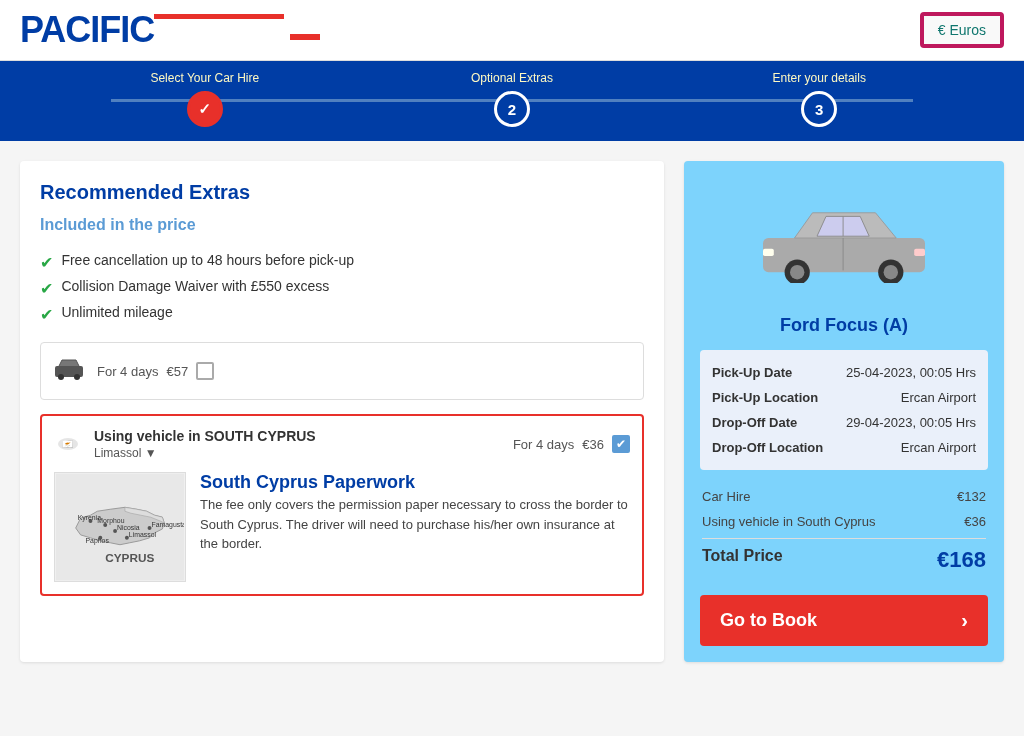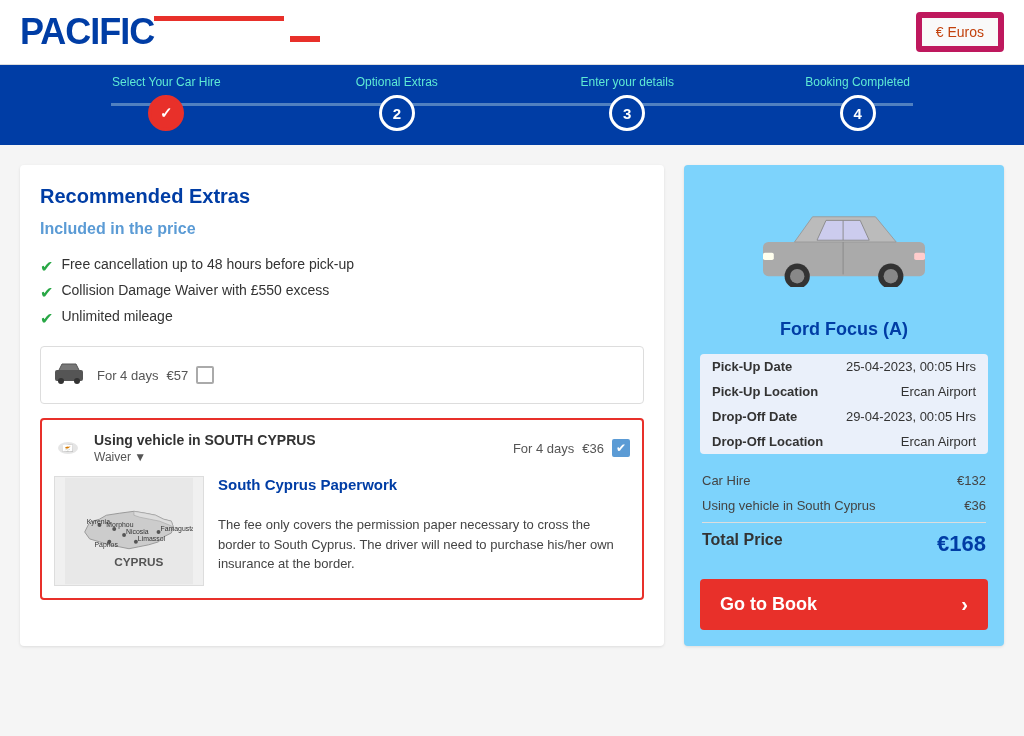--- a/index.html
+++ b/index.html
@@ -33,25 +33,25 @@
       margin-bottom: 8px;
       margin-left: 4px;
     }
     .logo-underline {
       width: 130px;
       height: 5px;
       background: #E8302A;
       margin-top: 2px;
     }
     .currency-selector {
-      border: 6px solid #be185d;
+      border: 4px solid #be185d;
       border-radius: 4px;
       padding: 6px 14px;
       font-size: 14px;
-      color: #c2410c;
+      color: #0f766e;
       background: #f9f9f9;
       cursor: pointer;
     }
 
     
     .progress-bar {
       background: #003DA5;
       padding: 10px 0 14px;
       display: flex;
       align-items: flex-start;
@@ -83,21 +83,21 @@
     }
     .step {
       flex: 1;
       display: flex;
       flex-direction: column;
       align-items: center;
       position: relative;
       z-index: 1;
     }
     .step-label {
-      color: #5eead4;
+      color: #fef9c3;
       font-size: 12px;
       margin-bottom: 6px;
       text-align: center;
       white-space: nowrap;
     }
     .step-circle {
       width: 36px;
       height: 36px;
       border-radius: 50%;
       border: 3px solid #fff;
@@ -258,39 +258,39 @@
       font-size: 13px;
       color: #555;
       flex-shrink: 0;
     }
     .highlighted-body {
       display: flex;
       gap: 14px;
       align-items: flex-start;
     }
     .cyprus-map {
-      width: 150px;
+      width: 132px;
       height: 110px;
       flex-shrink: 0;
       background: #f0f0f0;
       border: 1px solid #ddd;
       display: flex;
       align-items: center;
       justify-content: center;
       overflow: hidden;
     }
     .cyprus-map svg {
       width: 128px;
       height: 108px;
     }
     .highlighted-description-title {
       color: #003DA5;
-      font-size: 15px;
-      font-weight: bold;
-      margin-bottom: 22px;
+      font-size: 18px;
+      font-weight: bold;
+      margin-bottom: 2px;
     }
     .highlighted-description-text {
       font-size: 13px;
       color: #444;
       line-height: 1.5;
     }
 
     
     .right-panel {
       width: 320px;
@@ -317,21 +317,21 @@
     .car-name {
       text-align: center;
       font-size: 18px;
       font-weight: bold;
       color: #003DA5;
       margin-bottom: 14px;
     }
     .booking-details {
       background: #EAF0FA;
       border-radius: 4px;
-      padding: 0 12px;
+      padding: 10px 12px;
       margin-bottom: 14px;
     }
     .booking-row {
       display: flex;
       justify-content: space-between;
       padding: 5px 0;
       font-size: 13px;
     }
     .booking-row .label {
       font-weight: bold;
@@ -414,24 +414,20 @@
     <div class="step">
       <span class="step-label">Optional Extras</span>
       <div class="step-circle active">2</div>
     </div>
 
     <div class="step">
       <span class="step-label">Enter your details</span>
       <div class="step-circle">3</div>
     </div>
 
-    <div class="step">
-      <span class="step-label">Booking Completed</span>
-      <div class="step-circle">4</div>
-    </div>
   </div>
 </div>
 
 <div class="main-content">
 
   <div class="left-panel">
     <div class="panel-title">Recommended Extras</div>
     <div class="included-title">Included in the price</div>
 
     <ul class="included-list">
@@ -469,21 +465,21 @@
       <div class="highlighted-header">
 
         <svg width="28" height="20" viewBox="0 0 28 20">
           <rect width="28" height="20" fill="#fff"></rect>
 
           <ellipse cx="14" cy="10" rx="10" ry="6" fill="#ccc" opacity="0.5"></ellipse>
           <text x="14" y="13" text-anchor="middle" font-size="9" fill="#555">🇨🇾</text>
         </svg>
         <div class="highlighted-info">
           <div class="highlighted-title">Using vehicle in SOUTH CYPRUS</div>
-          <span class="highlighted-details-link">Waiver ▼</span>
+          <span class="highlighted-details-link">Limassol ▼</span>
         </div>
         <div class="highlighted-price">
           <span>For 4 days</span>
           <span>€36</span>
           <div class="checkbox-blue">✔</div>
         </div>
       </div>
       <div class="highlighted-body">
 
         <div class="cyprus-map">

